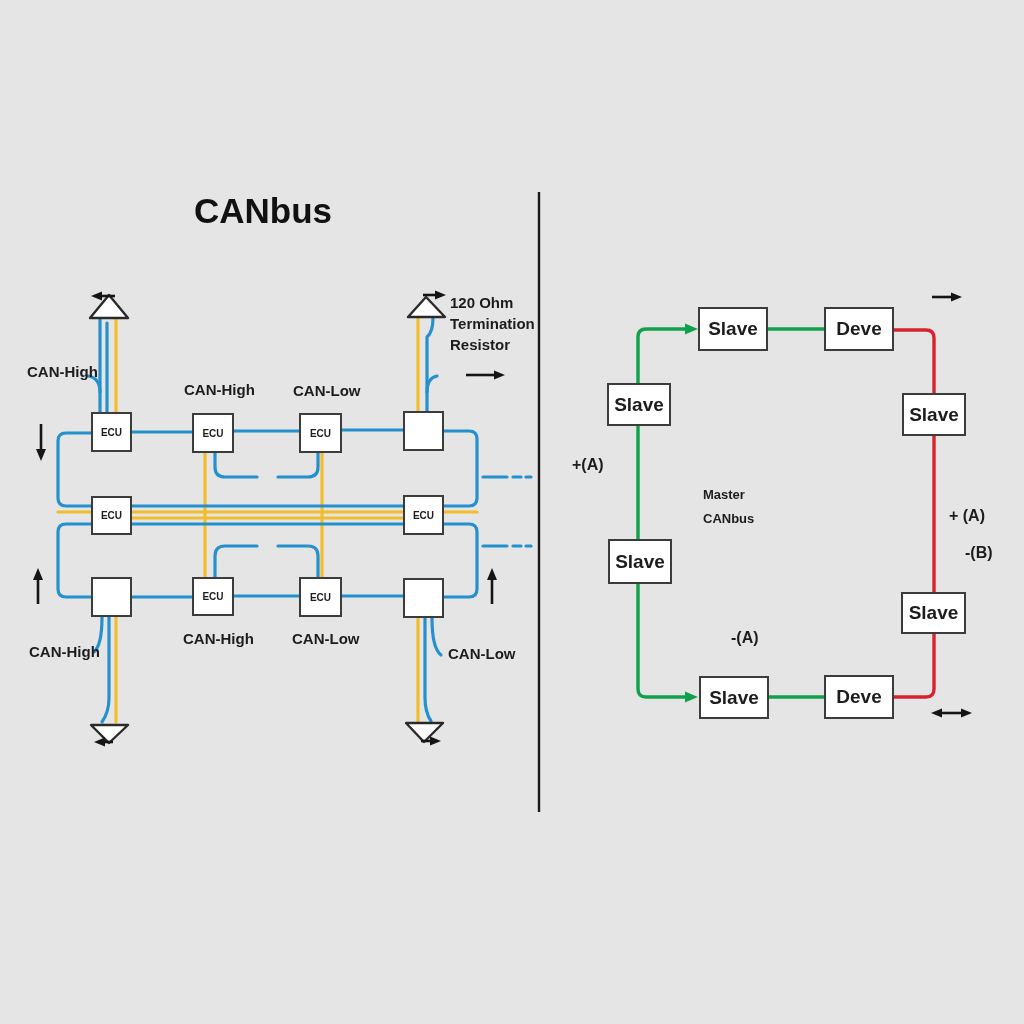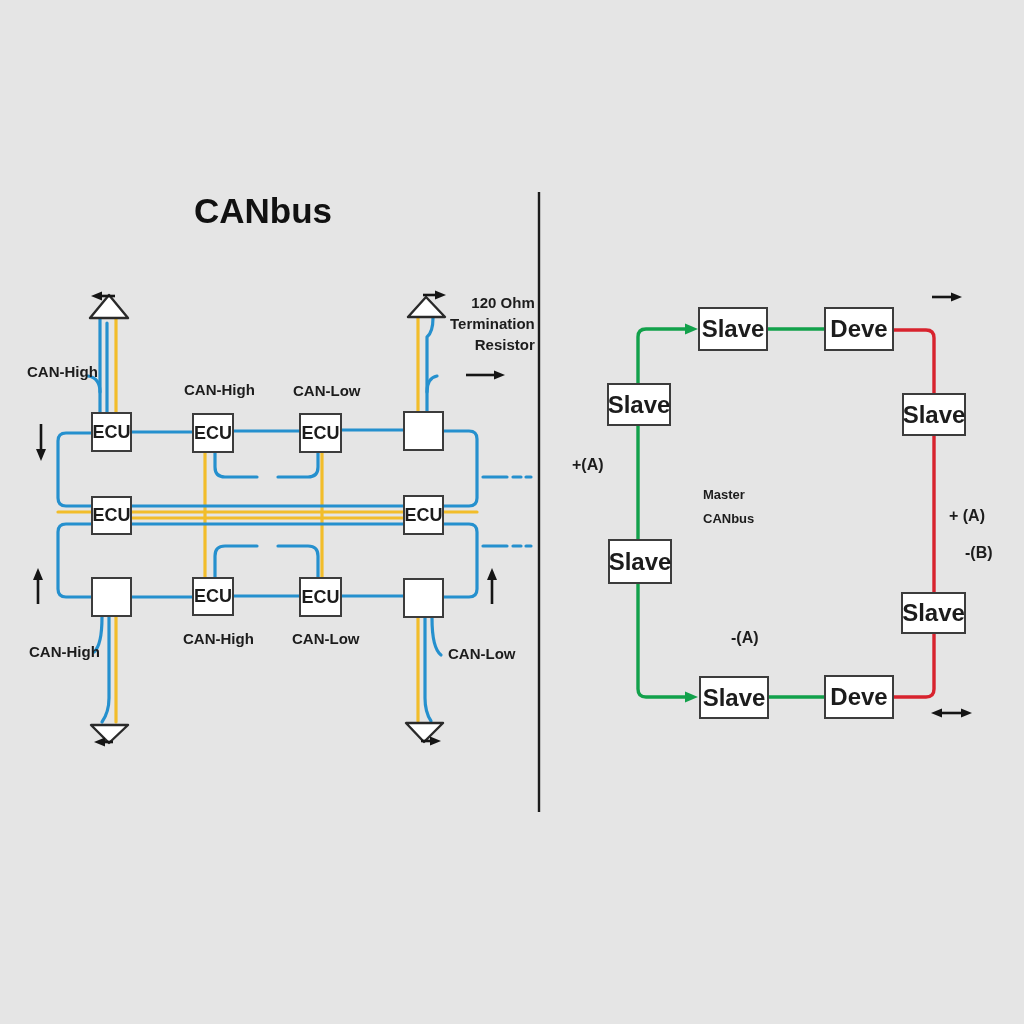--- a/index.html
+++ b/index.html
@@ -17,22 +17,22 @@
   .w-red{stroke:var(--c-red);stroke-width:3.4px;}
   .w-black{stroke:#151515;stroke-width:2.6px;fill:none;}
   .ah{fill:#151515;stroke:none;}
   .ah-green{fill:var(--c-green);stroke:none;}
   .term-tri{fill:#ffffff;stroke:#2a2a2a;stroke-width:2.4px;stroke-linejoin:round;}
   .divider{stroke:#1b1b1b;stroke-width:2.4px;}
   .title{position:absolute;font-weight:bold;font-size:35px;color:#111;white-space:nowrap;letter-spacing:0px;}
   .node{position:absolute;background:#ffffff;border:2px solid var(--c-box);
         display:flex;align-items:center;justify-content:center;
         font-weight:bold;color:var(--c-ink);box-sizing:border-box;}
-  .node.sm{font-size:18px;}
-  .node.lg{font-size:24px;}
+  .node.sm{font-size:10px;}
+  .node.lg{font-size:19px;}
   .wlabel{position:absolute;font-weight:bold;font-size:15px;color:var(--c-ink);white-space:nowrap;}
   .wlabel.lg{font-size:16px;}
   .note{position:absolute;font-weight:bold;font-size:15px;line-height:21px;color:var(--c-ink);white-space:nowrap;}
   .master{position:absolute;font-weight:bold;font-size:13px;line-height:24px;color:var(--c-ink);white-space:nowrap;}
 </style>
 </head>
 <body>
 
 <div id="canvas">
 
@@ -160,21 +160,21 @@
   <div class="node sm" style="left:403px;top:578px;width:41px;height:40px;"></div>
 
   <div class="wlabel" style="left:27px;top:363px;">CAN-High</div>
   <div class="wlabel" style="left:184px;top:381px;">CAN-High</div>
   <div class="wlabel" style="left:293px;top:382px;">CAN-Low</div>
   <div class="wlabel" style="left:29px;top:643px;">CAN-High</div>
   <div class="wlabel" style="left:183px;top:630px;">CAN-High</div>
   <div class="wlabel" style="left:292px;top:630px;">CAN-Low</div>
   <div class="wlabel" style="left:448px;top:645px;">CAN-Low</div>
 
-  <div class="note" style="left:450px;top:292px;text-align:right;">
+  <div class="note" style="left:450px;top:292px;">
     <div>120 Ohm</div>
     <div>Termination</div>
     <div>Resistor</div>
   </div>
 
   <div class="node lg" style="left:698px;top:307px;width:70px;height:44px;">Slave</div>
   <div class="node lg" style="left:824px;top:307px;width:70px;height:44px;">Deve</div>
   <div class="node lg" style="left:607px;top:383px;width:64px;height:43px;">Slave</div>
   <div class="node lg" style="left:902px;top:393px;width:64px;height:43px;">Slave</div>
   <div class="node lg" style="left:608px;top:539px;width:64px;height:45px;">Slave</div>

